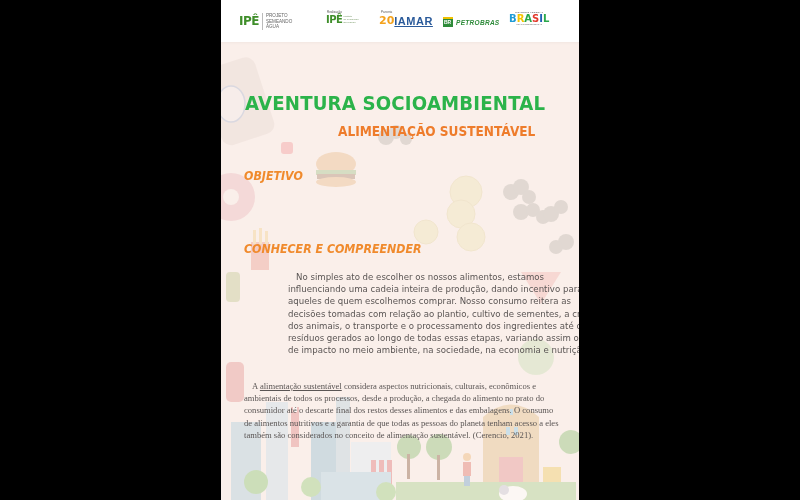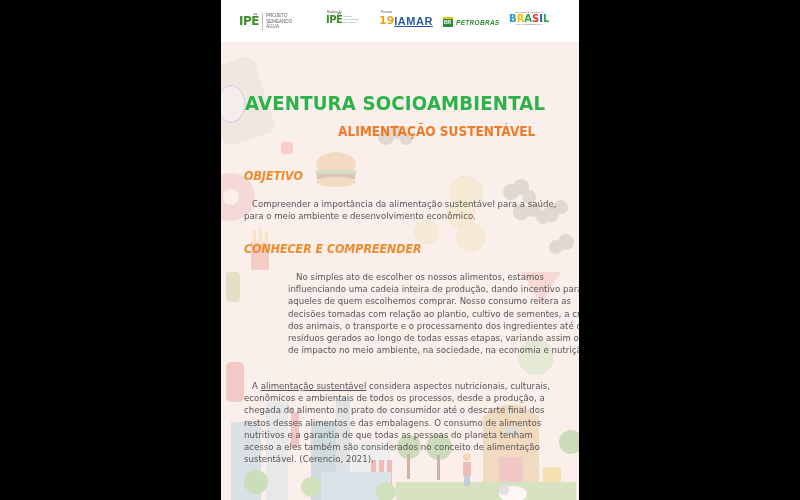--- a/index.html
+++ b/index.html
@@ -152,21 +152,21 @@
       <span class="ipe-mark" style="font-size:10px;">IPÊ</span>
       <div class="ipe-small-sub">
         <div>Instituto</div>
         <div>de Pesquisas</div>
         <div>Ecológicas</div>
       </div>
     </div>
 
     <span class="tiny-label" style="left:160px; top:10px;">Parceria</span>
     <div class="logo" style="left:158px; top:14px;">
-      <span class="iamar-num">19</span>
+      <span class="iamar-num">20</span>
       <span class="iamar-text">IAMAR</span>
     </div>
 
     <div class="logo" style="left:222px; top:17px;">
       <div class="br-box">
           <span>BR</span>
         </div>
       <span class="petro-text">PETROBRAS</span>
     </div>
 
@@ -182,25 +182,22 @@
       </div>
       <div class="gov-bottom">UNIÃO E RECONSTRUÇÃO</div>
     </div>
   </div>
 
   <div class="content">
     <div class="title-main">AVENTURA SOCIOAMBIENTAL</div>
     <div class="title-sub">ALIMENTAÇÃO SUSTENTÁVEL</div>
 
     <div class="section-h" style="top:157px;">OBJETIVO</div>
-    <div class="para" style="top:186px;">
-      <span class="indent"></span><span>Compreender a importância da alimentação sustentável para a saúde, para o meio ambiente e desenvolvimento econômico.</span>
-    </div>
 
     <div class="section-h" style="top:230px;">CONHECER E COMPREENDER</div>
     <div class="para" style="top:259px;margin-left:44px;">
       <span class="indent"></span><span>No simples ato de escolher os nossos alimentos, estamos influenciando uma cadeia inteira de produção, dando incentivo para aqueles de quem escolhemos comprar. Nosso consumo reitera as decisões tomadas com relação ao plantio, cultivo de sementes, a criação dos animais, o transporte e o processamento dos ingredientes até os resíduos gerados ao longo de todas essas etapas, variando assim o nível de impacto no meio ambiente, na sociedade, na economia e nutrição.</span>
     </div>
-    <div class="para" style="top:368px;">
+    <div class="para" style="top:368px;font-family:Liberation Serif, serif;">
       <span class="indent"></span><span>A </span><span class="underline">alimentação sustentável</span><span> considera aspectos nutricionais, culturais, econômicos e ambientais de todos os processos, desde a produção, a chegada do alimento no prato do consumidor até o descarte final dos restos desses alimentos e das embalagens. O consumo de alimentos nutritivos e a garantia de que todas as pessoas do planeta tenham acesso a eles também são considerados no conceito de alimentação sustentável. (Cerencio, 2021).</span>
     </div>
   </div>
 </div>
 
 </body></html>

